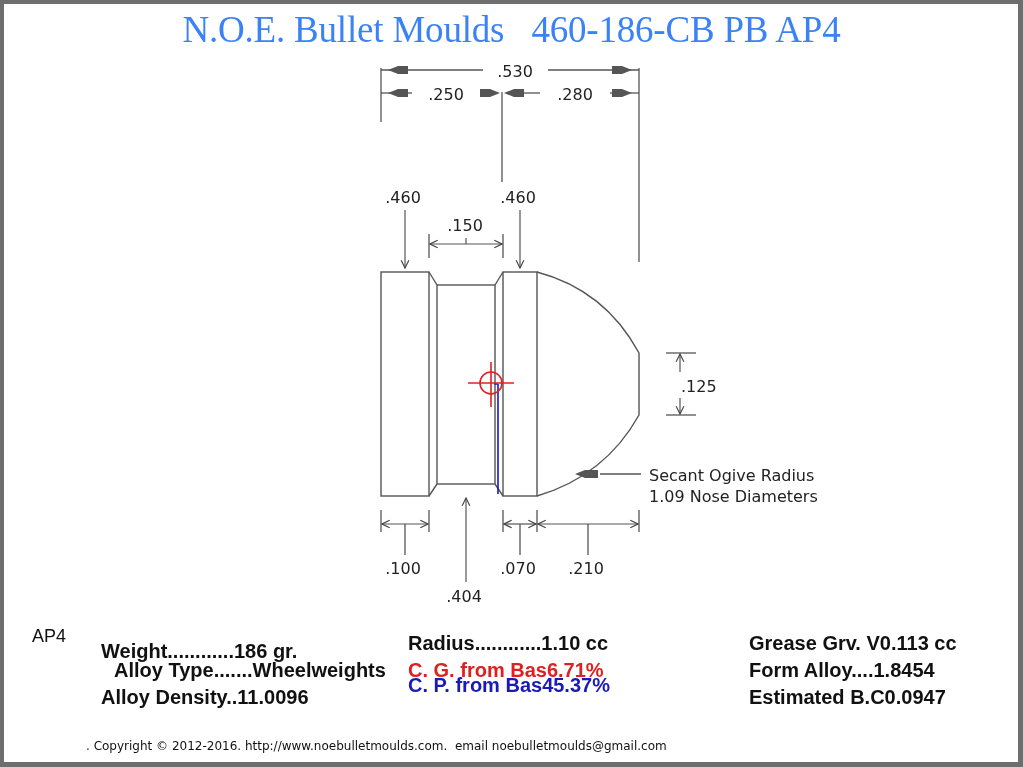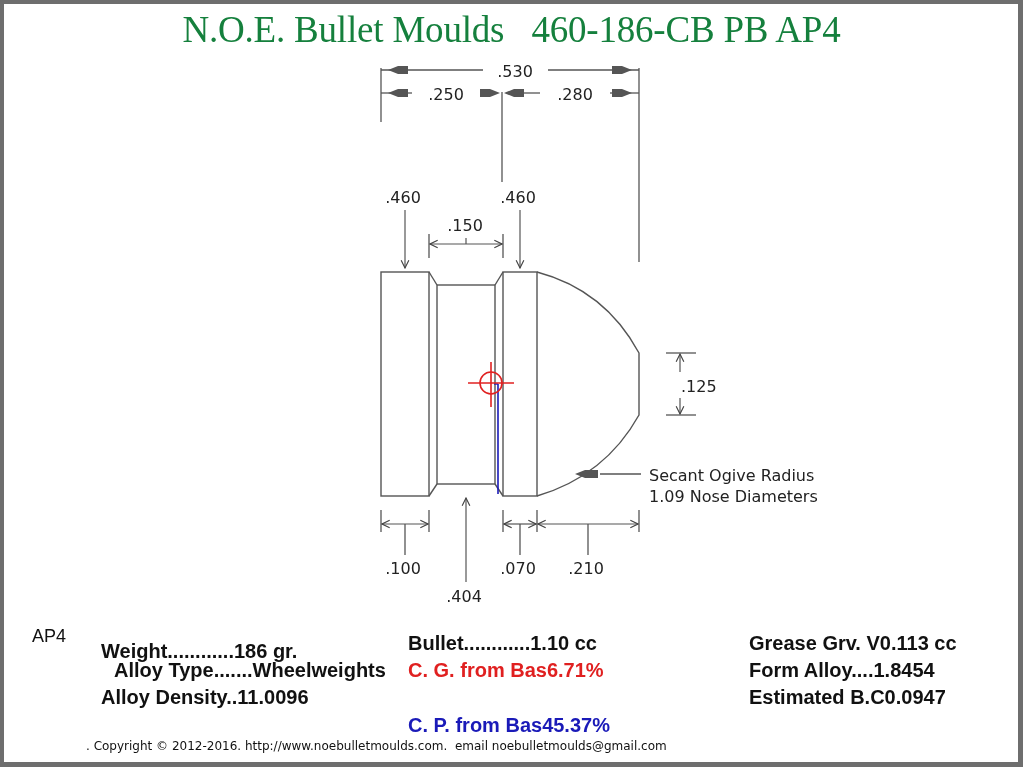--- a/index.html
+++ b/index.html
@@ -4,21 +4,21 @@
 <style>
   html, body { margin: 0; padding: 0; background: #ffffff; }
   body { width: 1023px; height: 767px; position: relative; overflow: hidden; }
   .frame {
     position: absolute; left: 0; top: 0; width: 1023px; height: 767px;
     box-sizing: border-box; border: 4px solid #6e6e6e; border-right-width: 5px; border-bottom-width: 5px;
     background: #ffffff;
   }
   .title {
     position: absolute; left: 0; top: 8px; width: 1023px; text-align: center;
-    font-family: "Liberation Serif", "DejaVu Serif", serif; font-size: 37px; color: #15803d;
+    font-family: "Liberation Serif", "DejaVu Serif", serif; font-size: 37px; color: #3b82f6;
     white-space: pre; letter-spacing: -0.2px;
   }
   svg.drawing { position: absolute; left: 0; top: 0; }
   .dim { font-family: "DejaVu Sans", sans-serif; font-size: 16px; fill: #222; }
   .note { font-family: "DejaVu Sans", sans-serif; font-size: 16px; fill: #222; }
   .code {
     position: absolute; left: 32px; top: 626px;
     font-family: "Liberation Sans", sans-serif; font-size: 18px; color: #111;
   }
   .spec {
@@ -153,21 +153,21 @@
   <text class="dim" x="518" y="574" text-anchor="middle">.070</text>
   <text class="dim" x="586" y="574" text-anchor="middle">.210</text>
 </svg>
 
 <div class="code">AP4</div>
 
 <div class="spec" style="left:101px; top:638px;text-align:center;"><span>Weight............</span><span>186 gr.</span></div>
 <div class="spec" style="left:114px; top:657px;"><span>Alloy Type.......</span><span>Wheelweights</span></div>
 <div class="spec" style="left:101px; top:684px;"><span>Alloy Density..</span><span>11.0096</span></div>
 
-<div class="spec" style="left:408px; top:630px;"><span>Bullet............</span><span>1.10 cc</span></div>
+<div class="spec" style="left:408px; top:630px;"><span>Radius............</span><span>1.10 cc</span></div>
 <div class="spec red" style="left:408px; top:657px;"><span>C. G. from Bas</span><span>6.71%</span></div>
-<div class="spec blue" style="left:408px; top:712px;"><span>C. P. from Bas</span><span>45.37%</span></div>
+<div class="spec blue" style="left:408px; top:672px;"><span>C. P. from Bas</span><span>45.37%</span></div>
 
 <div class="spec" style="left:749px; top:630px;"><span>Grease Grv. V</span><span>0.113 cc</span></div>
 <div class="spec" style="left:749px; top:657px;"><span>Form Alloy....</span><span>1.8454</span></div>
 <div class="spec" style="left:749px; top:684px;"><span>Estimated B.C</span><span>0.0947</span></div>
 
 <div class="footer">. Copyright © 2012-2016. http://www.noebulletmoulds.com.  email noebulletmoulds@gmail.com</div>
 
 </body></html>

